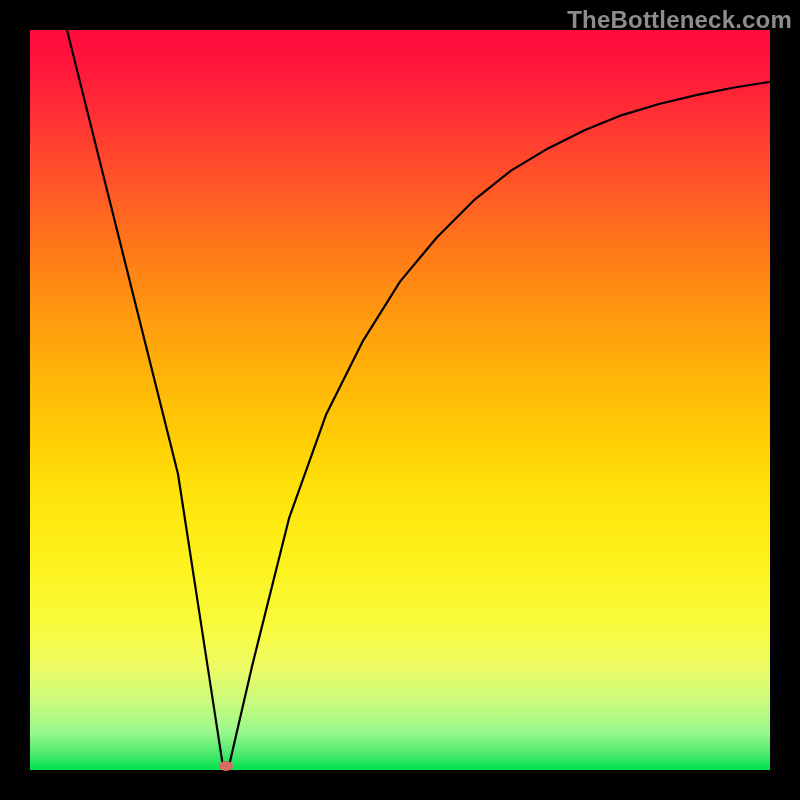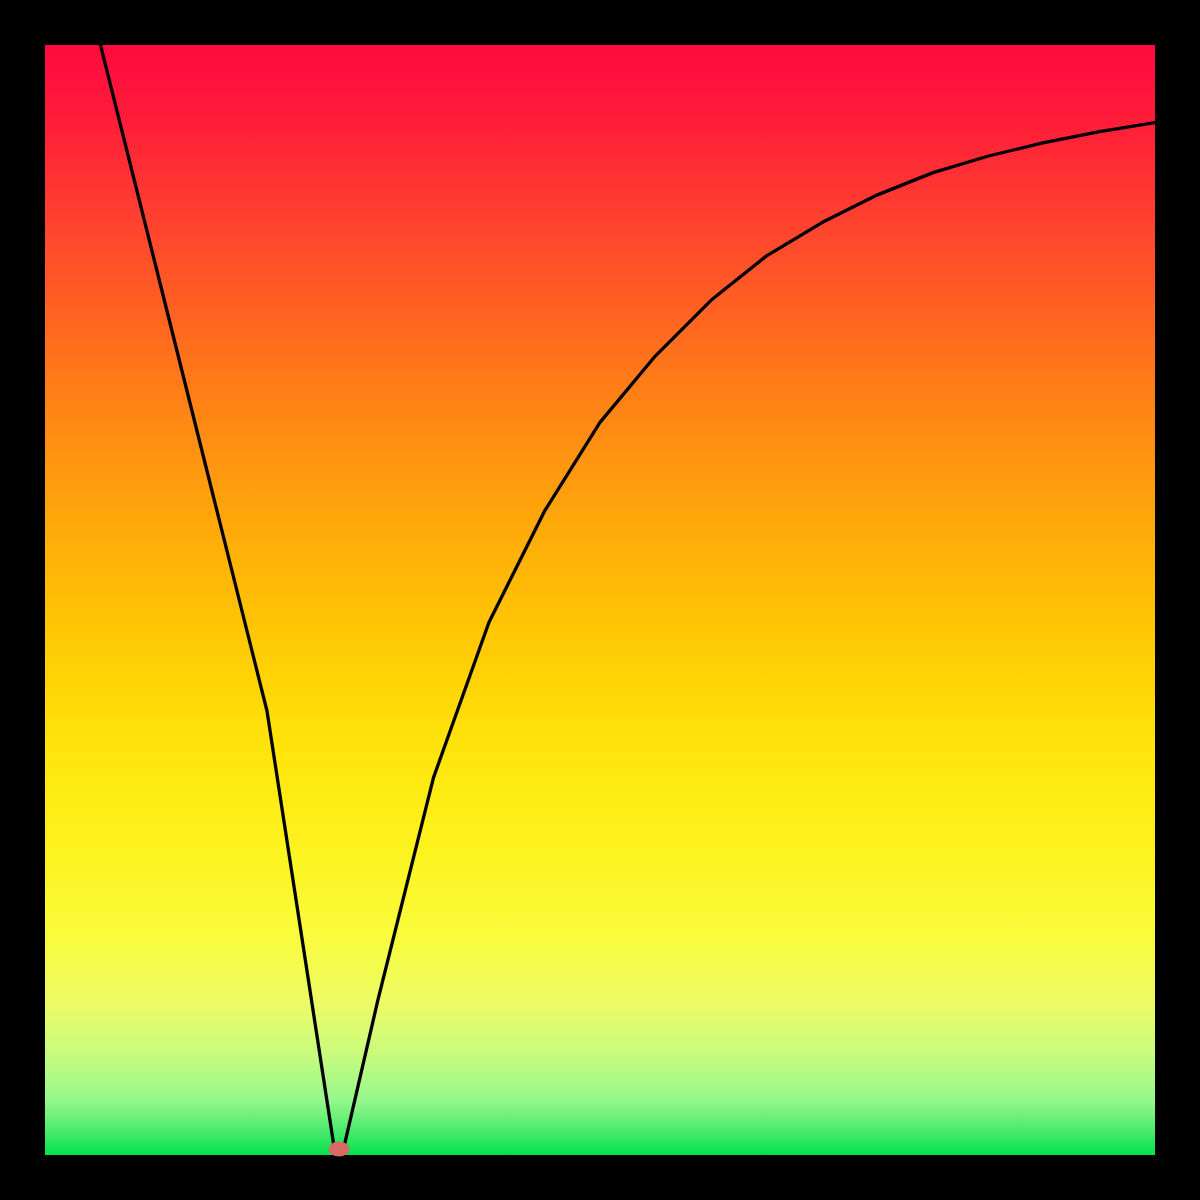--- a/index.html
+++ b/index.html
@@ -65,13 +65,14 @@
 </head>
 <body>
 
 <div class="frame">
   <div class="plot-area">
     <svg class="curve" viewBox="0 0 740 740" preserveAspectRatio="none">
       <path d="M 37.00 0.00 L 74.00 148.00 L 111.00 296.00 L 148.00 444.00 L 177.60 636.40 L 192.40 732.60 L 199.80 732.60 L 222.00 636.40 L 259.00 488.40 L 296.00 384.80 L 333.00 310.80 L 370.00 251.60 L 407.00 207.20 L 444.00 170.20 L 481.00 140.60 L 518.00 118.40 L 555.00 99.90 L 592.00 85.10 L 629.00 74.00 L 666.00 65.12 L 703.00 57.72 L 740.00 51.80" fill="none" stroke="#000" stroke-width="2.2" stroke-linejoin="round" stroke-linecap="round"></path>
     </svg>
     <div class="marker" style="left: 196.1px; top: 736.3px; background: rgb(216, 107, 101);"></div>
   </div>
+  <div class="watermark">TheBottleneck.com</div>
 </div>
 
 </body></html>

